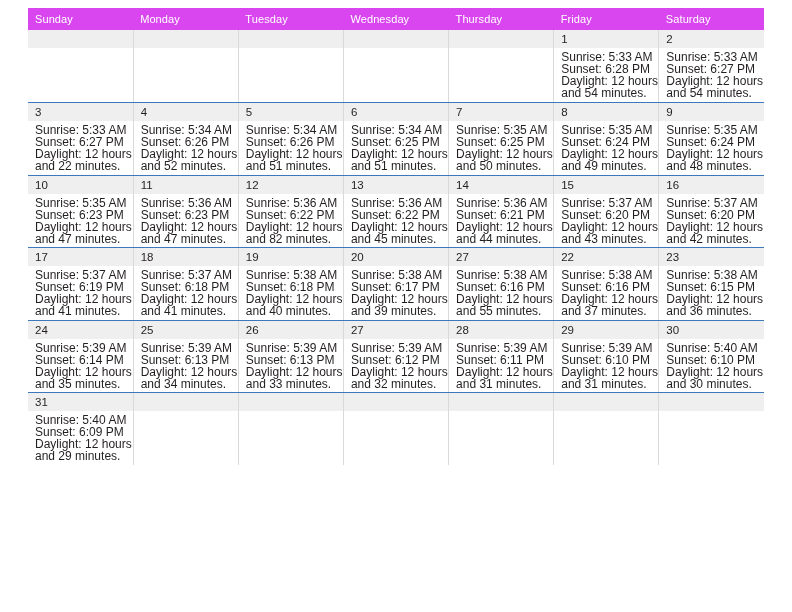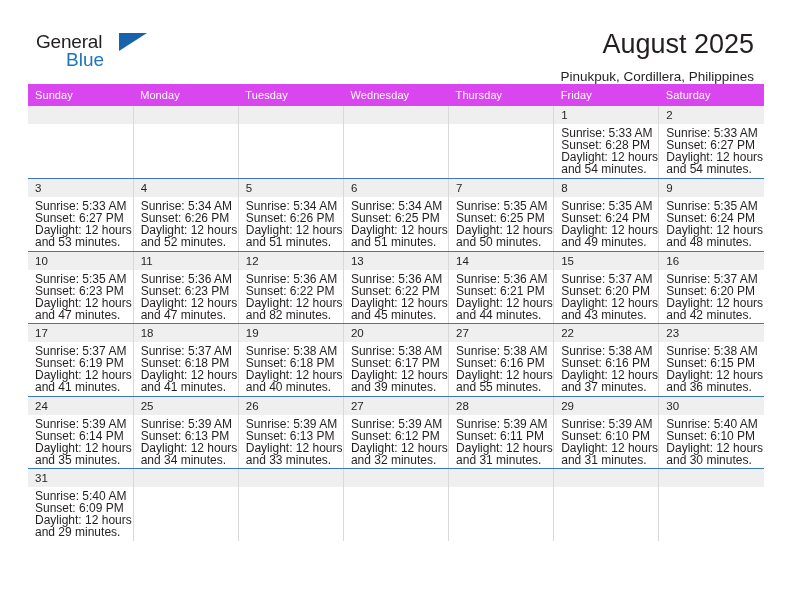--- a/index.html
+++ b/index.html
@@ -128,34 +128,20 @@
     line-height: 12.1px;
     color: #231f20;
   }
   .dayinfo div { white-space: nowrap; }
 </style>
 </head>
 <body>
 
 <div class="page">
 
-  <div class="header">
-
-    <div class="brand">
-      <span class="brand-general">General</span>
-      <span class="brand-triangle"></span>
-      <span class="brand-blue">Blue</span>
-    </div>
-
-    <div class="title-block">
-      <div class="cal-title">August 2025</div>
-      <div class="cal-subtitle">Pinukpuk, Cordillera, Philippines</div>
-    </div>
-
-  </div>
 
   <table class="calendar">
     <thead>
       <tr id="weekday-row">
           <th>Sunday</th>
           <th>Monday</th>
           <th>Tuesday</th>
           <th>Wednesday</th>
           <th>Thursday</th>
           <th>Friday</th>
@@ -203,21 +189,21 @@
             </div>
           </td>
         </tr>
         <tr>
           <td>
             <div class="daynum">3</div>
             <div class="dayinfo">
               <div>Sunrise: 5:33 AM</div>
               <div>Sunset: 6:27 PM</div>
               <div>Daylight: 12 hours</div>
-              <div>and 53 minutes.</div>
+              <div>and 22 minutes.</div>
             </div>
           </td>
           <td>
             <div class="daynum">4</div>
             <div class="dayinfo">
               <div>Sunrise: 5:34 AM</div>
               <div>Sunset: 6:26 PM</div>
               <div>Daylight: 12 hours</div>
               <div>and 52 minutes.</div>
             </div>

